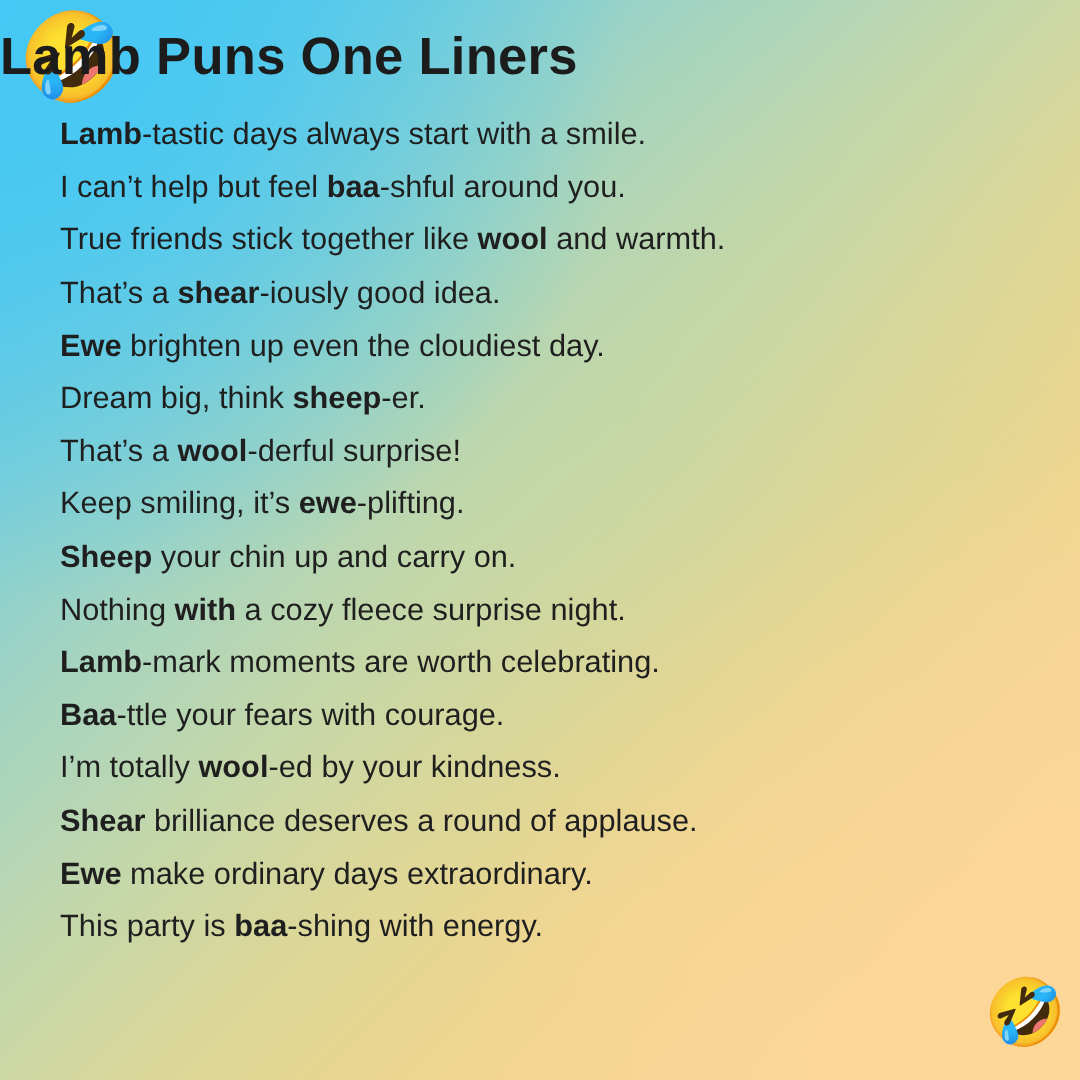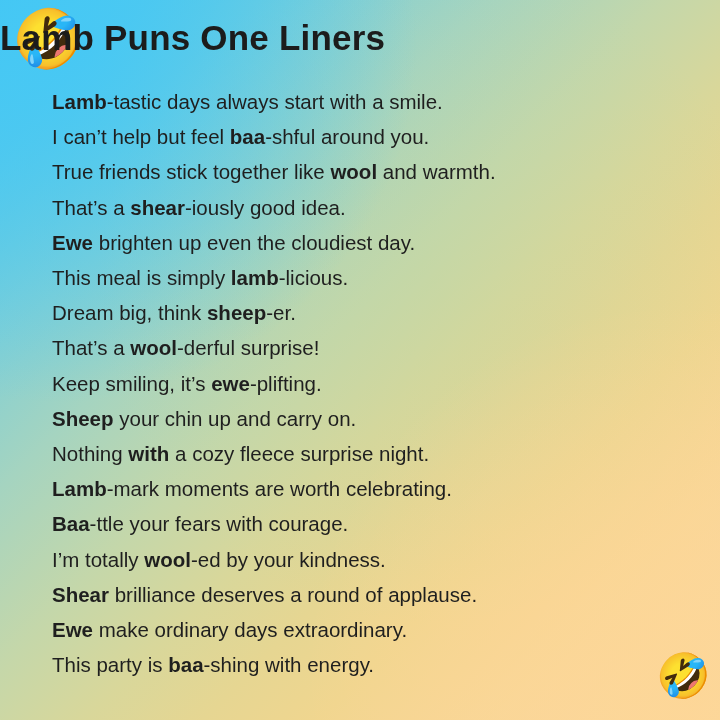--- a/index.html
+++ b/index.html
@@ -72,21 +72,21 @@
     padding-top: 18px;
     text-align: left;
     font-size: 35px;
     font-weight: bold;
     color: #1c1c1c;
     letter-spacing: 0.2px;
   }
   .lines {
     position: relative;
     list-style: none;
-    margin: 12px;
+    margin: 0;
     padding: 14px 0 0 40px;
   }
   .lines li {
     font-size: 20.5px;
     line-height: 35.2px;
     color: #1f1f1f;
     white-space: nowrap;
   }
   .lines b {
     font-weight: bold;
@@ -102,21 +102,20 @@
   </div>
 
   <h1 class="title">Lamb Puns One Liners</h1>
 
   <ul class="lines">
       <li><span></span><b>Lamb</b><span>-tastic days always start with a smile.</span></li>
       <li><span>I can’t help but feel </span><b>baa</b><span>-shful around you.</span></li>
       <li><span>True friends stick together like </span><b>wool</b><span> and warmth.</span></li>
       <li><span>That’s a </span><b>shear</b><span>-iously good idea.</span></li>
       <li><span></span><b>Ewe</b><span> brighten up even the cloudiest day.</span></li>
-      <li><span>This meal is simply </span><b>lamb</b><span>-licious.</span></li>
       <li><span>Dream big, think </span><b>sheep</b><span>-er.</span></li>
       <li><span>That’s a </span><b>wool</b><span>-derful surprise!</span></li>
       <li><span>Keep smiling, it’s </span><b>ewe</b><span>-plifting.</span></li>
       <li><span></span><b>Sheep</b><span> your chin up and carry on.</span></li>
       <li><span>Nothing </span><b>with</b><span> a cozy fleece surprise night.</span></li>
       <li><span></span><b>Lamb</b><span>-mark moments are worth celebrating.</span></li>
       <li><span></span><b>Baa</b><span>-ttle your fears with courage.</span></li>
       <li><span>I’m totally </span><b>wool</b><span>-ed by your kindness.</span></li>
       <li><span></span><b>Shear</b><span> brilliance deserves a round of applause.</span></li>
       <li><span></span><b>Ewe</b><span> make ordinary days extraordinary.</span></li>

